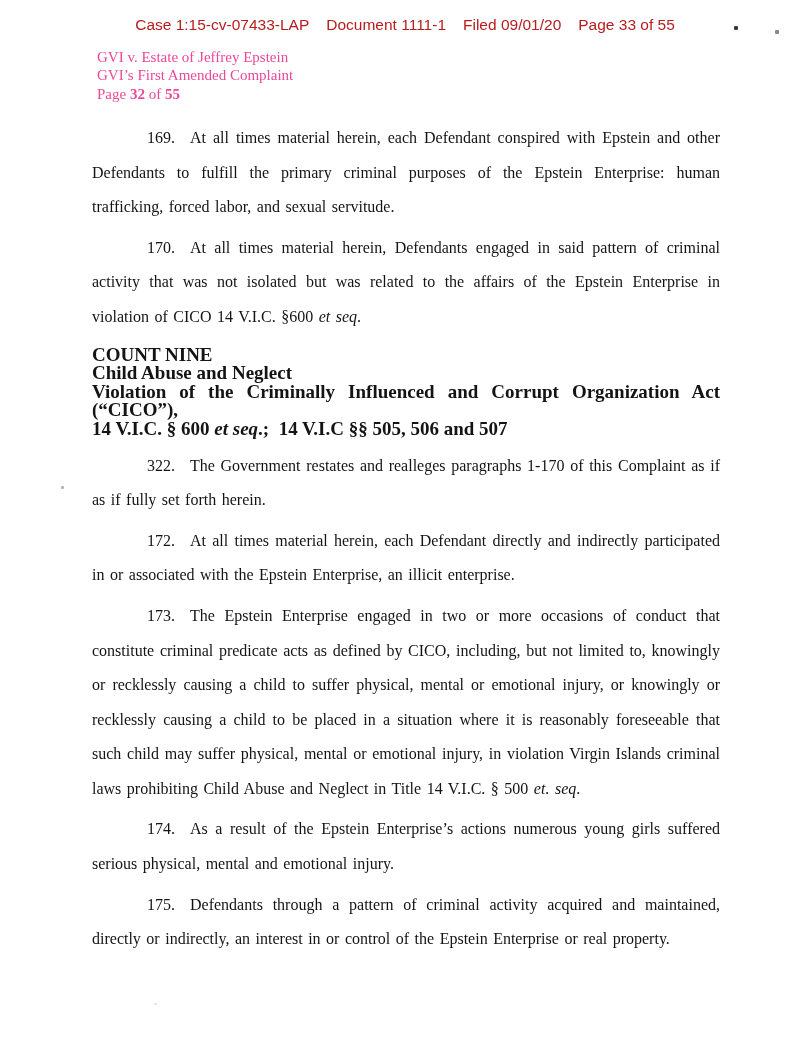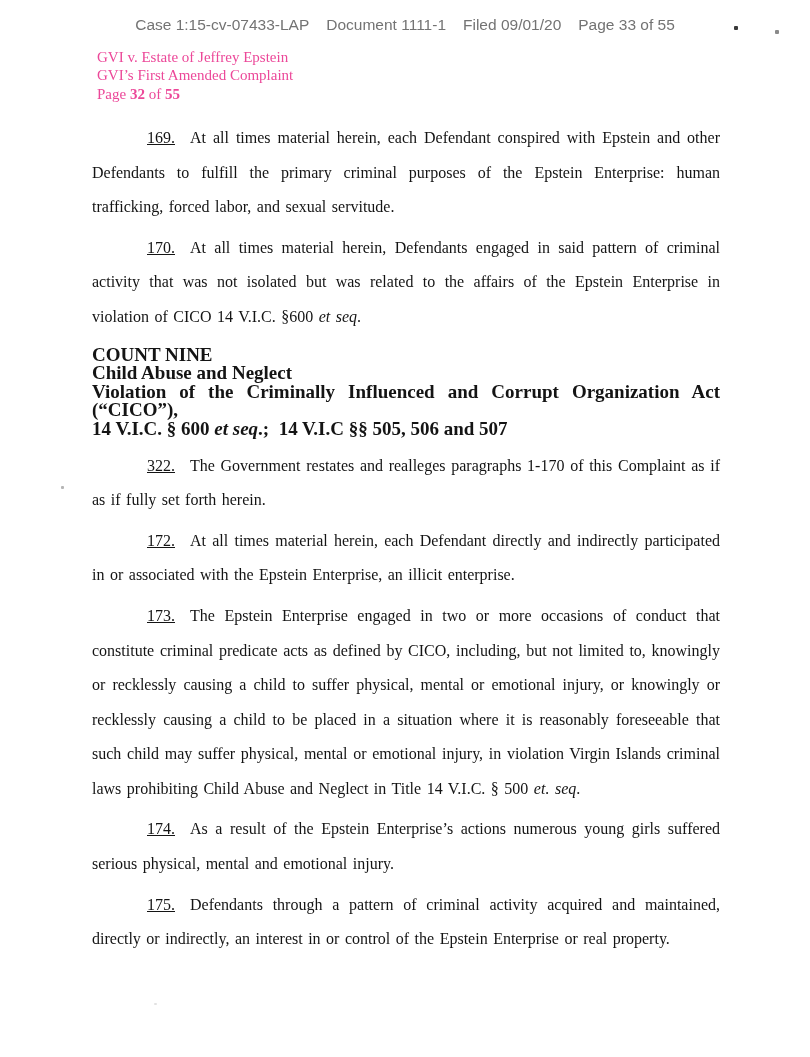--- a/index.html
+++ b/index.html
@@ -16,21 +16,21 @@
   .stamp {
     position: absolute;
     top: 16px;
     left: 0;
     width: 100%;
     display: flex;
     justify-content: center;
     gap: 17px;
     font-family: "Liberation Sans", "DejaVu Sans", sans-serif;
     font-size: 15.5px;
-    color: #737373;
+    color: #b91c1c;
     white-space: nowrap;
   }
   
   .caption {
     position: absolute;
     top: 48px;
     left: 97px;
     font-size: 15px;
     line-height: 18.4px;
     color: #ec4899;
@@ -45,21 +45,21 @@
     font-size: 16px;
     line-height: 34.6px;
     text-align: justify;
     word-spacing: 1.5px;
     color: #141414;
   }
   .body p {
     margin: 0 0 6px 0;
     text-indent: 55px;
   }
-  .pnum { padding-right: 15px; text-decoration: underline; }
+  .pnum { padding-right: 15px; }
   .count-heading {
     margin: 11px 0 10px 0;
     text-indent: 0;
     font-weight: bold;
     font-size: 19px;
     line-height: 18.6px;
     word-spacing: 0;
   }
   .count-heading .hline { display: block; }
   i { font-style: italic; }

